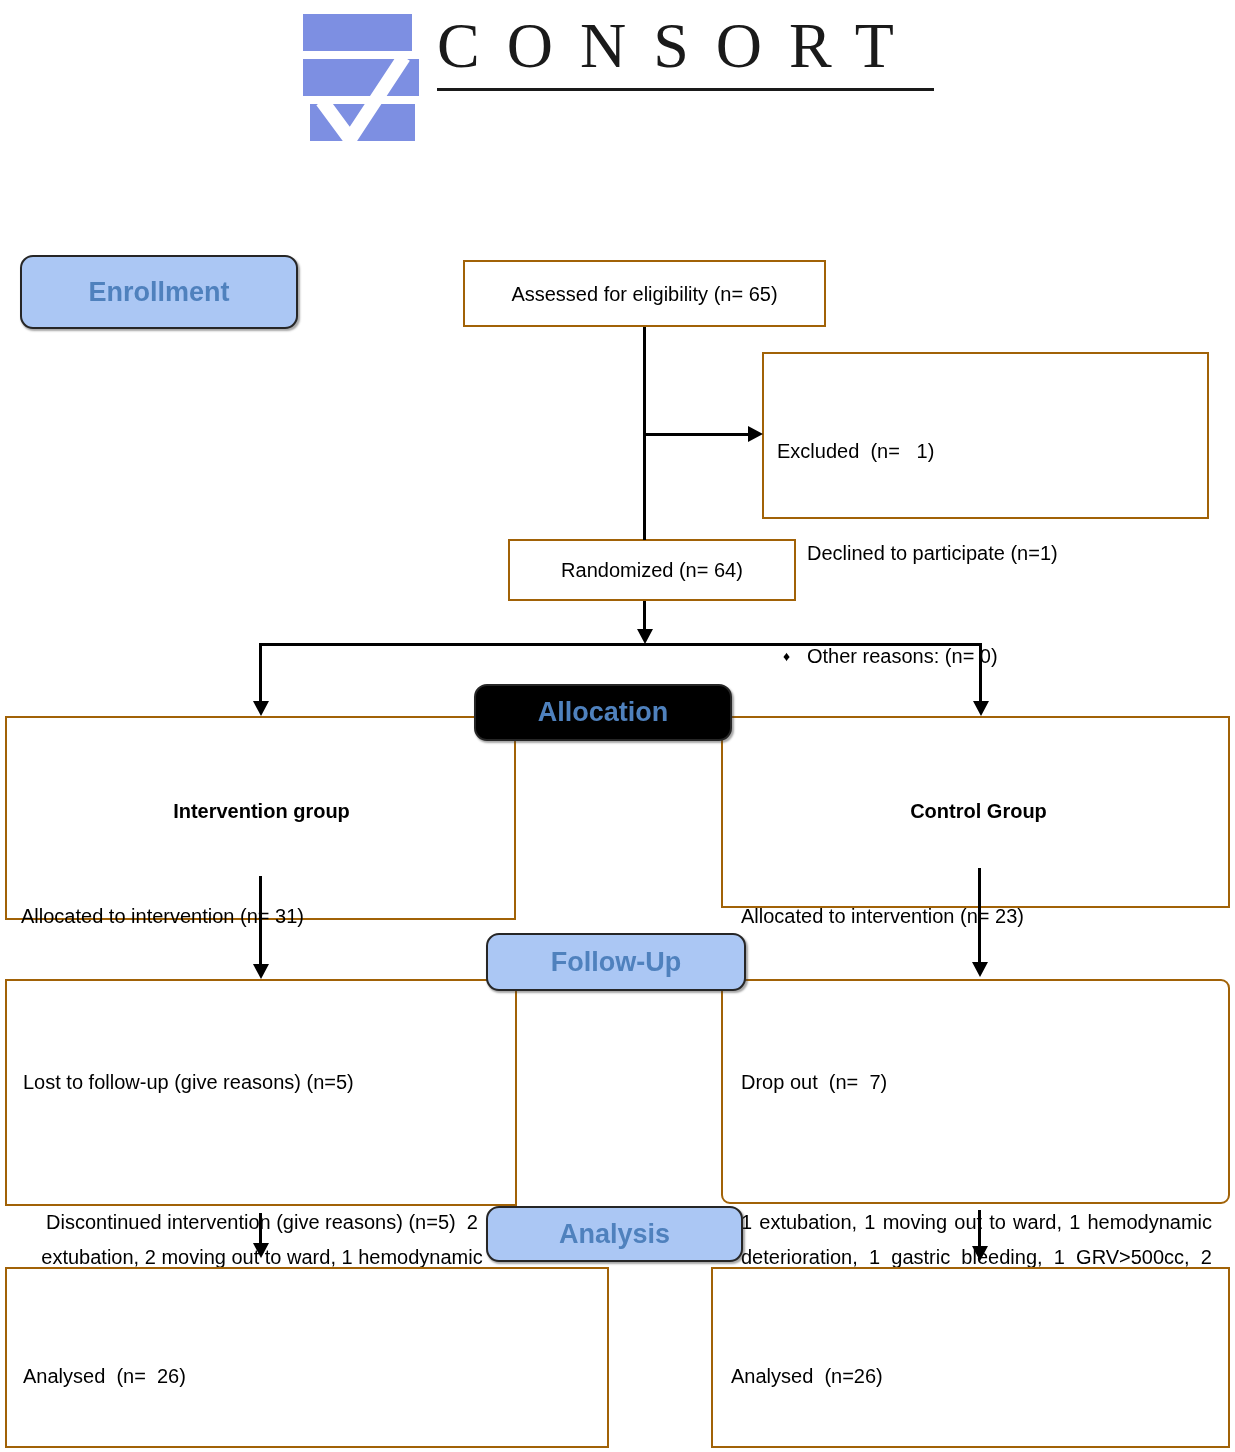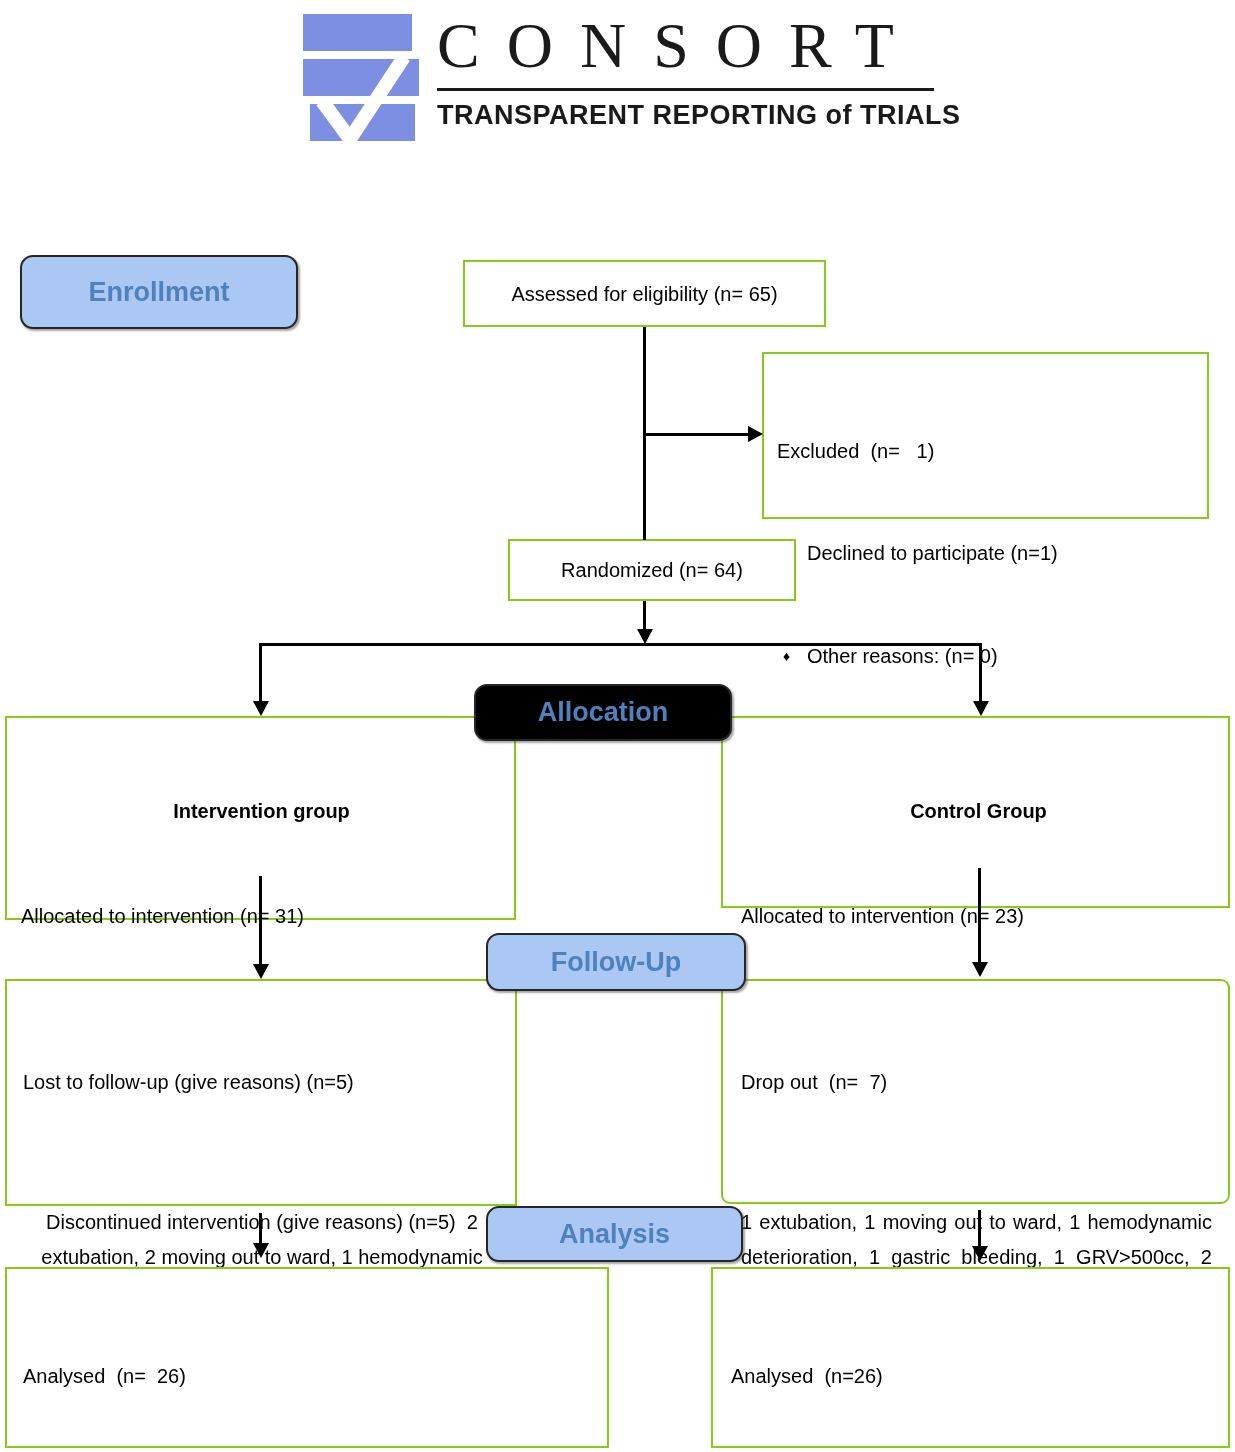--- a/index.html
+++ b/index.html
@@ -27,21 +27,21 @@
     font-weight:bold;font-size:27px;
     box-shadow:1.5px 2px 2px rgba(60,60,60,.45);
     box-sizing:border-box;
   }
   #pill-enrollment{left:20px;top:244px;width:278px;height:74px;margin-top:11px;}
   #pill-allocation{left:474px;top:684px;width:258px;height:57px;}
   #pill-followup{left:486px;top:933px;width:260px;height:58px;}
   #pill-analysis{left:486px;top:1206px;width:257px;height:56px;}
   
   .box{
-    position:absolute;z-index:2;background:#fff;border:2px solid #84cc16;
+    position:absolute;z-index:2;background:#fff;border:2px solid #a16207;
     box-sizing:border-box;font-size:20px;line-height:34px;white-space:pre-wrap;
   }
   .cbox{display:flex;align-items:center;justify-content:center;text-align:center;}
   #box-assessed{left:463px;top:260px;width:363px;height:67px;}
   #box-excluded{left:762px;top:352px;width:447px;height:167px;padding:12px 12px 0 13px;}
   #box-randomized{left:508px;top:539px;width:288px;height:62px;}
   #box-alloc-left{left:5px;top:716px;width:511px;height:204px;padding:6px 12px 0 14px;line-height:35px;}
   #box-alloc-right{left:721px;top:716px;width:509px;height:192px;padding:6px 12px 0 18px;line-height:35px;}
   #box-fu-left{left:5px;top:979px;width:512px;height:227px;padding:14px 14px 0 16px;line-height:35px;}
   #box-fu-right{left:721px;top:979px;width:509px;height:225px;padding:14px 16px 13px 18px;line-height:35px;border-radius:9px;}
@@ -75,21 +75,20 @@
 
   <svg class="logo-icon" viewBox="0 0 124 127">
     <rect x="6" y="0" width="109" height="37" fill="#7d8fe2"></rect>
     <rect x="6" y="45" width="116" height="37" fill="#7d8fe2"></rect>
     <rect x="13" y="90" width="105" height="37" fill="#7d8fe2"></rect>
     <path d="M 25,87 L 53,125 L 107,43" stroke="#ffffff" stroke-width="14" fill="none"></path>
   </svg>
   <div class="logo-text">
     <div class="logo-title">CONSORT</div>
     <div class="logo-rule"></div>
-    <div class="logo-tagline">TRANSPARENT REPORTING of TRIALS</div>
   </div>
 
   <div class="pill" id="pill-enrollment" style="background: rgb(171, 199, 244); color: rgb(79, 129, 189);">Enrollment</div>
   <div class="pill" id="pill-allocation" style="background: #000000; color: rgb(79, 129, 189);">Allocation</div>
   <div class="pill" id="pill-followup" style="background: rgb(171, 199, 244); color: rgb(79, 129, 189);">Follow-Up</div>
   <div class="pill" id="pill-analysis" style="background: rgb(171, 199, 244); color: rgb(79, 129, 189);">Analysis</div>
 
   <div class="vline" style="left:643px;top:327px;height:213px;"></div>
   <div class="hline" style="left:645px;top:433px;width:103px;"></div>
   <div class="arr-right" style="left:748px;top:426px;"></div>

